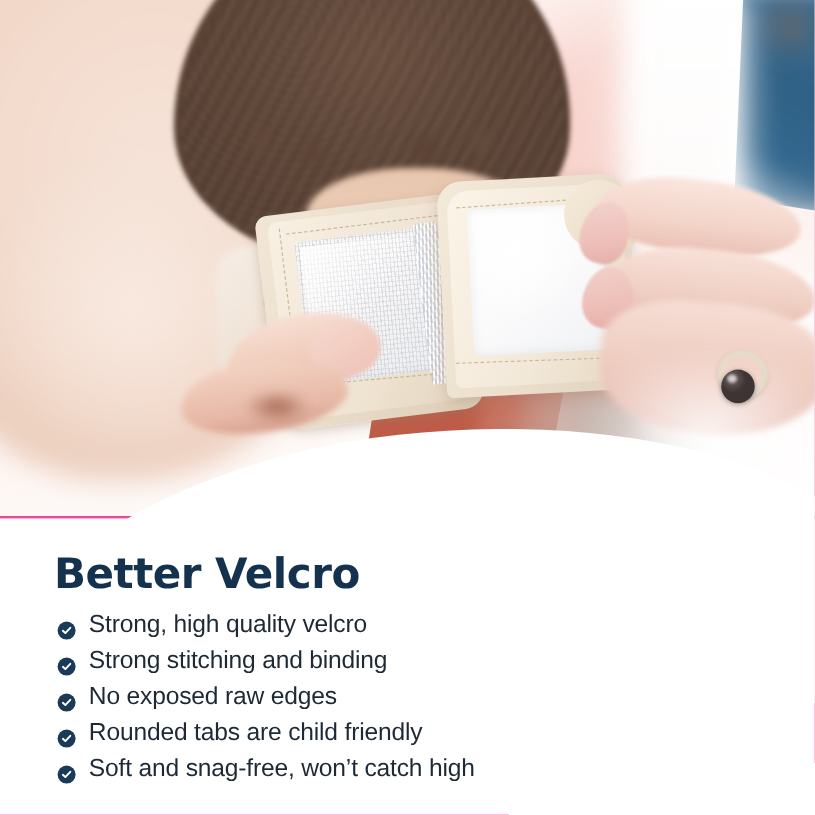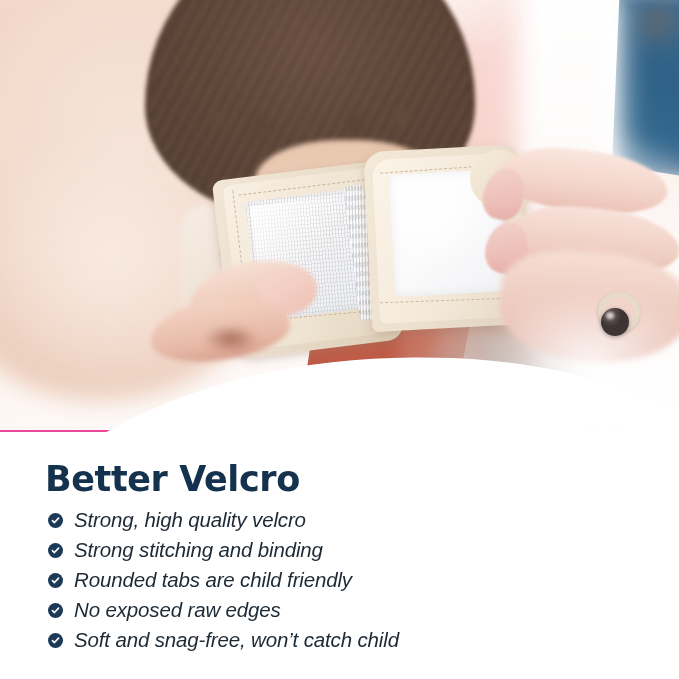--- a/index.html
+++ b/index.html
@@ -361,22 +361,22 @@
     position:absolute; left:0; top:436px; width:679px; height:243px;
     padding:12px 40px 0 45px;
   }
   #heading{
     font-family:"DejaVu Sans", sans-serif;
     font-size:35px; font-weight:700; letter-spacing:-.4px;
     color:#14314d; line-height:1.0; margin:14px 0 10px 0;
   }
   ul#features{ list-style:none; margin:0; padding:0; }
   ul#features li{
-    display:flex; align-items:center;
-    margin:0 0 4px 0; height:26px;font-style:italic;
+    display:flex; align-items:flex-end;
+    margin:0 0 4px 0; height:26px;
   }
   .chk{
     flex:0 0 auto; width:15px; height:15px; margin-right:11px; margin-left:3px;
     border-radius:50%; background:#1b3a57;
     display:flex; align-items:center; justify-content:center;
   }
   .chk svg{ display:block; }
   .ftxt{
     font-family:"Liberation Sans", sans-serif;
     font-size:20.5px; font-weight:400; color:#1d2a36;
@@ -469,34 +469,34 @@
             </svg>
         </span>
         <span class="ftxt">Strong stitching and binding</span>
       </li>
       <li>
         <span class="chk">
           <svg width="9" height="9" viewBox="0 0 10 10" aria-hidden="true">
               <path d="M1.6 5.2 L3.8 7.3 L8.4 2.4" stroke="#ffffff" stroke-width="1.8" fill="none" stroke-linecap="round" stroke-linejoin="round"></path>
             </svg>
         </span>
+        <span class="ftxt">No exposed raw edges</span>
+      </li>
+      <li>
+        <span class="chk">
+          <svg width="9" height="9" viewBox="0 0 10 10" aria-hidden="true">
+              <path d="M1.6 5.2 L3.8 7.3 L8.4 2.4" stroke="#ffffff" stroke-width="1.8" fill="none" stroke-linecap="round" stroke-linejoin="round"></path>
+            </svg>
+        </span>
         <span class="ftxt">Rounded tabs are child friendly</span>
       </li>
       <li>
         <span class="chk">
           <svg width="9" height="9" viewBox="0 0 10 10" aria-hidden="true">
               <path d="M1.6 5.2 L3.8 7.3 L8.4 2.4" stroke="#ffffff" stroke-width="1.8" fill="none" stroke-linecap="round" stroke-linejoin="round"></path>
             </svg>
         </span>
-        <span class="ftxt">No exposed raw edges</span>
-      </li>
-      <li>
-        <span class="chk">
-          <svg width="9" height="9" viewBox="0 0 10 10" aria-hidden="true">
-              <path d="M1.6 5.2 L3.8 7.3 L8.4 2.4" stroke="#ffffff" stroke-width="1.8" fill="none" stroke-linecap="round" stroke-linejoin="round"></path>
-            </svg>
-        </span>
-        <span class="ftxt">Soft and snag-free, won’t catch child</span>
+        <span class="ftxt">Soft and snag-free, won’t catch high</span>
       </li>
     </ul>
   </div>
 
 </div>
 
 </body></html>

